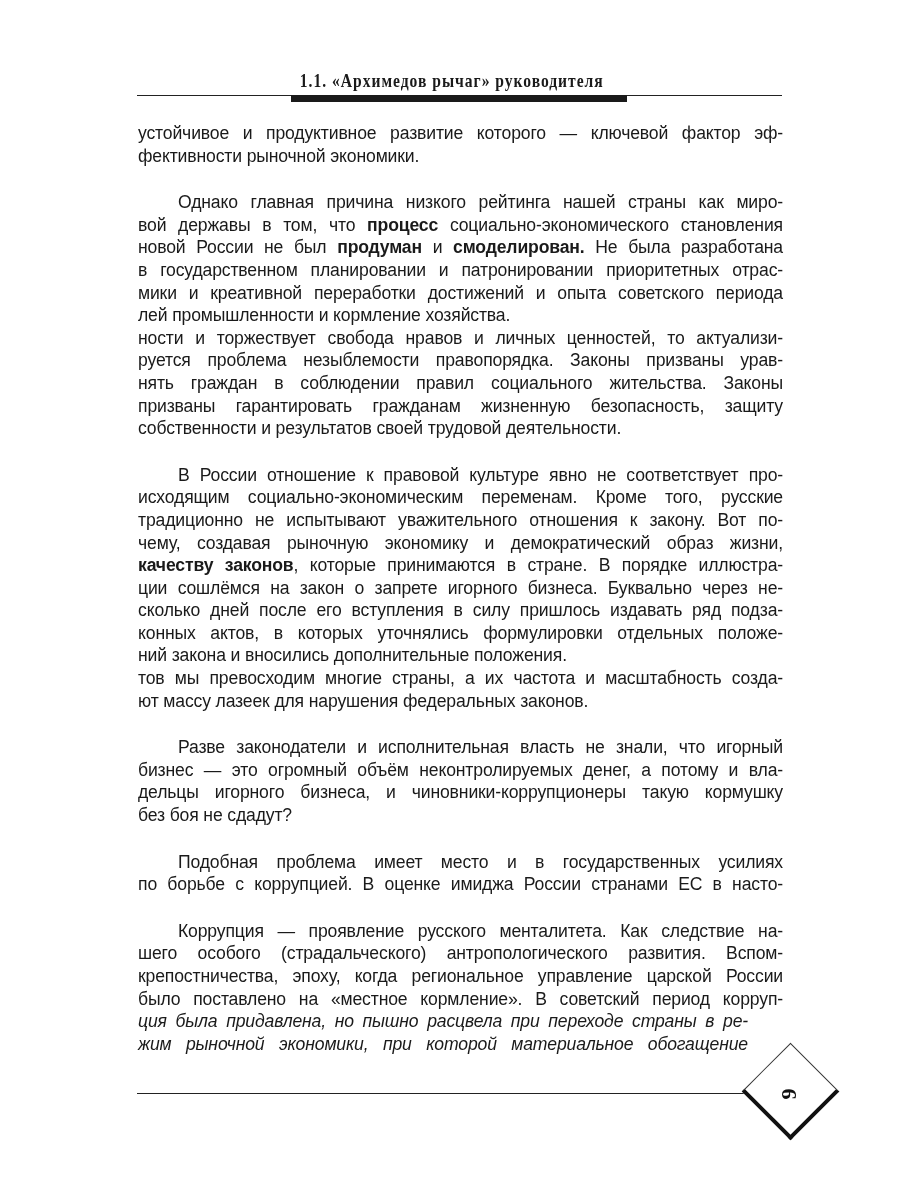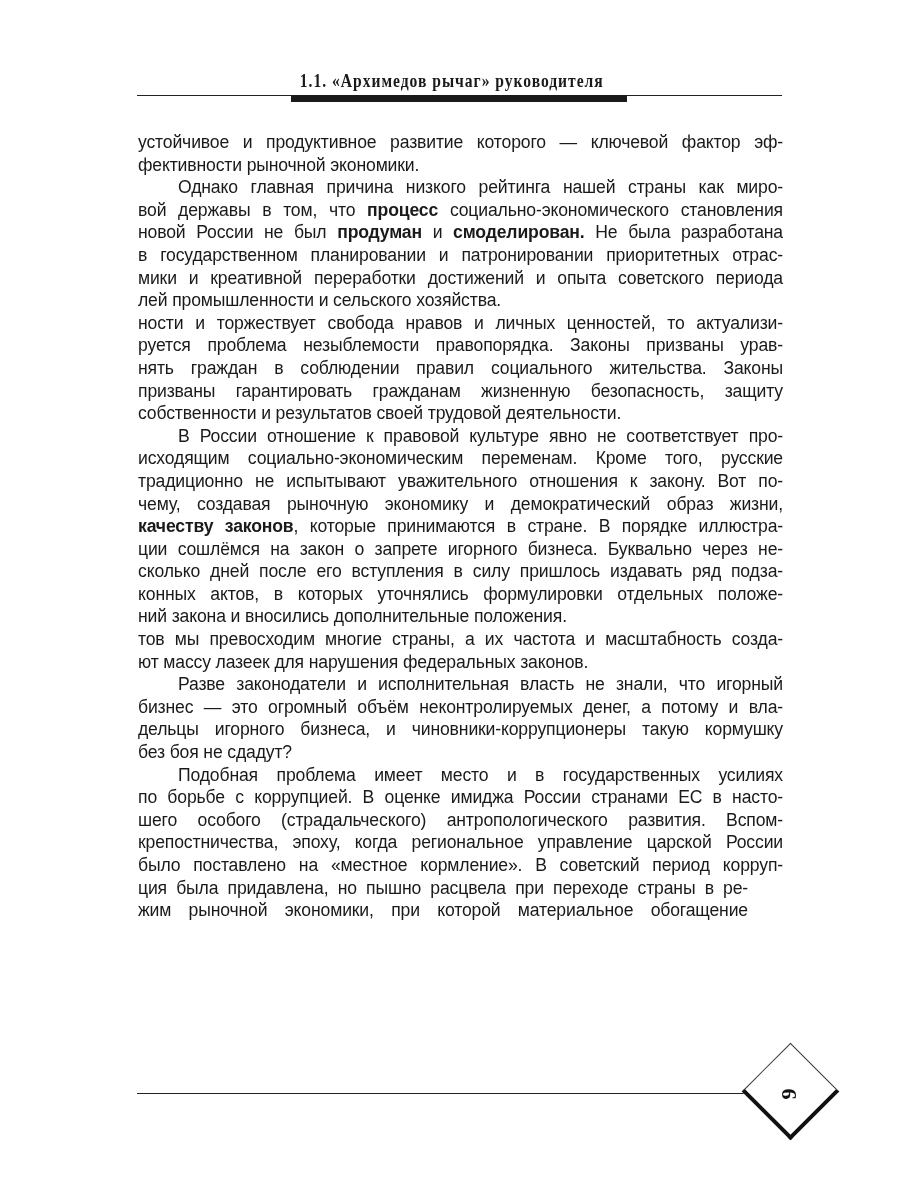--- a/index.html
+++ b/index.html
@@ -13,28 +13,28 @@
     letter-spacing: 1.2px; font-weight: bold; transform: scaleX(0.82); transform-origin: 460px 0;
     color: #1a1a1a;
   }
   .header-rule {
     position: absolute; left: 137px; width: 645px; top: 95px; height: 1px; background: #222;
   }
   .header-bar {
     position: absolute; left: 291px; width: 336px; top: 95px; height: 7px; background: #1a1a1a;
   }
   .body-text {
-    position: absolute; left: 138px; width: 645px; top: 131px;
+    position: absolute; left: 138px; width: 645px; top: 122px;
     font-family: "Liberation Sans", "DejaVu Sans", sans-serif; font-size: 17.6px;
     line-height: 22.6px; text-align: justify; letter-spacing: -0.15px;
   }
   .line { display: block; white-space: nowrap; text-align-last: justify; text-align: justify; }
   .line.last { text-align-last: left; }
-  .line.indent { padding-left: 40px; }
-  .line.narrow { width: 610px; }
+  .line.indent { padding-left: 40px; margin-top: 24px; }
+  .line.narrow { width: 610px; font-style: italic; }
   .line b { font-weight: bold; }
   .footer-rule {
     position: absolute; left: 137px; width: 613px; top: 1093px; height: 1px; background: #222;
   }
   .page-diamond {
     position: absolute; left: 756px; top: 1057px; width: 64px; height: 64px;
     transform: rotate(45deg); background: #fff;
     border-top: 1px solid #333; border-left: 1px solid #333;
     border-right: 4px solid #111; border-bottom: 4px solid #111;
   }
@@ -52,21 +52,21 @@
 <div class="header-bar"></div>
 
 <div class="body-text" id="body">
     <span class="line">устойчивое и продуктивное развитие которого — ключевой фактор эф-</span>
     <span class="line last">фективности рыночной экономики.</span>
     <span class="line indent">Однако главная причина низкого рейтинга нашей страны как миро-</span>
     <span class="line"><span>вой державы в том, что </span><b>процесс</b><span> социально-экономического становления</span></span>
     <span class="line"><span>новой России не был </span><b>продуман</b><span> и </span><b>смоделирован.</b><span> Не была разработана</span></span>
     <span class="line">в государственном планировании и патронировании приоритетных отрас-</span>
     <span class="line">мики и креативной переработки достижений и опыта советского периода</span>
-    <span class="line last">лей промышленности и сельского хозяйства.</span>
+    <span class="line last">лей промышленности и кормление хозяйства.</span>
     <span class="line">ности и торжествует свобода нравов и личных ценностей, то актуализи-</span>
     <span class="line">руется проблема незыблемости правопорядка. Законы призваны урав-</span>
     <span class="line">нять граждан в соблюдении правил социального жительства. Законы</span>
     <span class="line">призваны гарантировать гражданам жизненную безопасность, защиту</span>
     <span class="line last">собственности и результатов своей трудовой деятельности.</span>
     <span class="line indent">В России отношение к правовой культуре явно не соответствует про-</span>
     <span class="line">исходящим социально-экономическим переменам. Кроме того, русские</span>
     <span class="line">традиционно не испытывают уважительного отношения к закону. Вот по-</span>
     <span class="line">чему, создавая рыночную экономику и демократический образ жизни,</span>
     <span class="line"><span></span><b>качеству законов</b><span>, которые принимаются в стране. В порядке иллюстра-</span></span>
@@ -75,20 +75,21 @@
     <span class="line">конных актов, в которых уточнялись формулировки отдельных положе-</span>
     <span class="line last">ний закона и вносились дополнительные положения.</span>
     <span class="line">тов мы превосходим многие страны, а их частота и масштабность созда-</span>
     <span class="line last">ют массу лазеек для нарушения федеральных законов.</span>
     <span class="line indent">Разве законодатели и исполнительная власть не знали, что игорный</span>
     <span class="line">бизнес — это огромный объём неконтролируемых денег, а потому и вла-</span>
     <span class="line">дельцы игорного бизнеса, и чиновники-коррупционеры такую кормушку</span>
     <span class="line last">без боя не сдадут?</span>
     <span class="line indent">Подобная проблема имеет место и в государственных усилиях</span>
     <span class="line">по борьбе с коррупцией. В оценке имиджа России странами ЕС в насто-</span>
+    <span class="line indent">Коррупция — проявление русского менталитета. Как следствие на-</span>
     <span class="line">шего особого (страдальческого) антропологического развития. Вспом-</span>
     <span class="line">крепостничества, эпоху, когда региональное управление царской России</span>
     <span class="line">было поставлено на «местное кормление». В советский период корруп-</span>
     <span class="line narrow">ция была придавлена, но пышно расцвела при переходе страны в ре-</span>
     <span class="line narrow">жим рыночной экономики, при которой материальное обогащение</span>
   </div>
 
 <div class="footer-rule"></div>
 <div class="page-diamond"></div>
 <div class="page-number">9</div>

